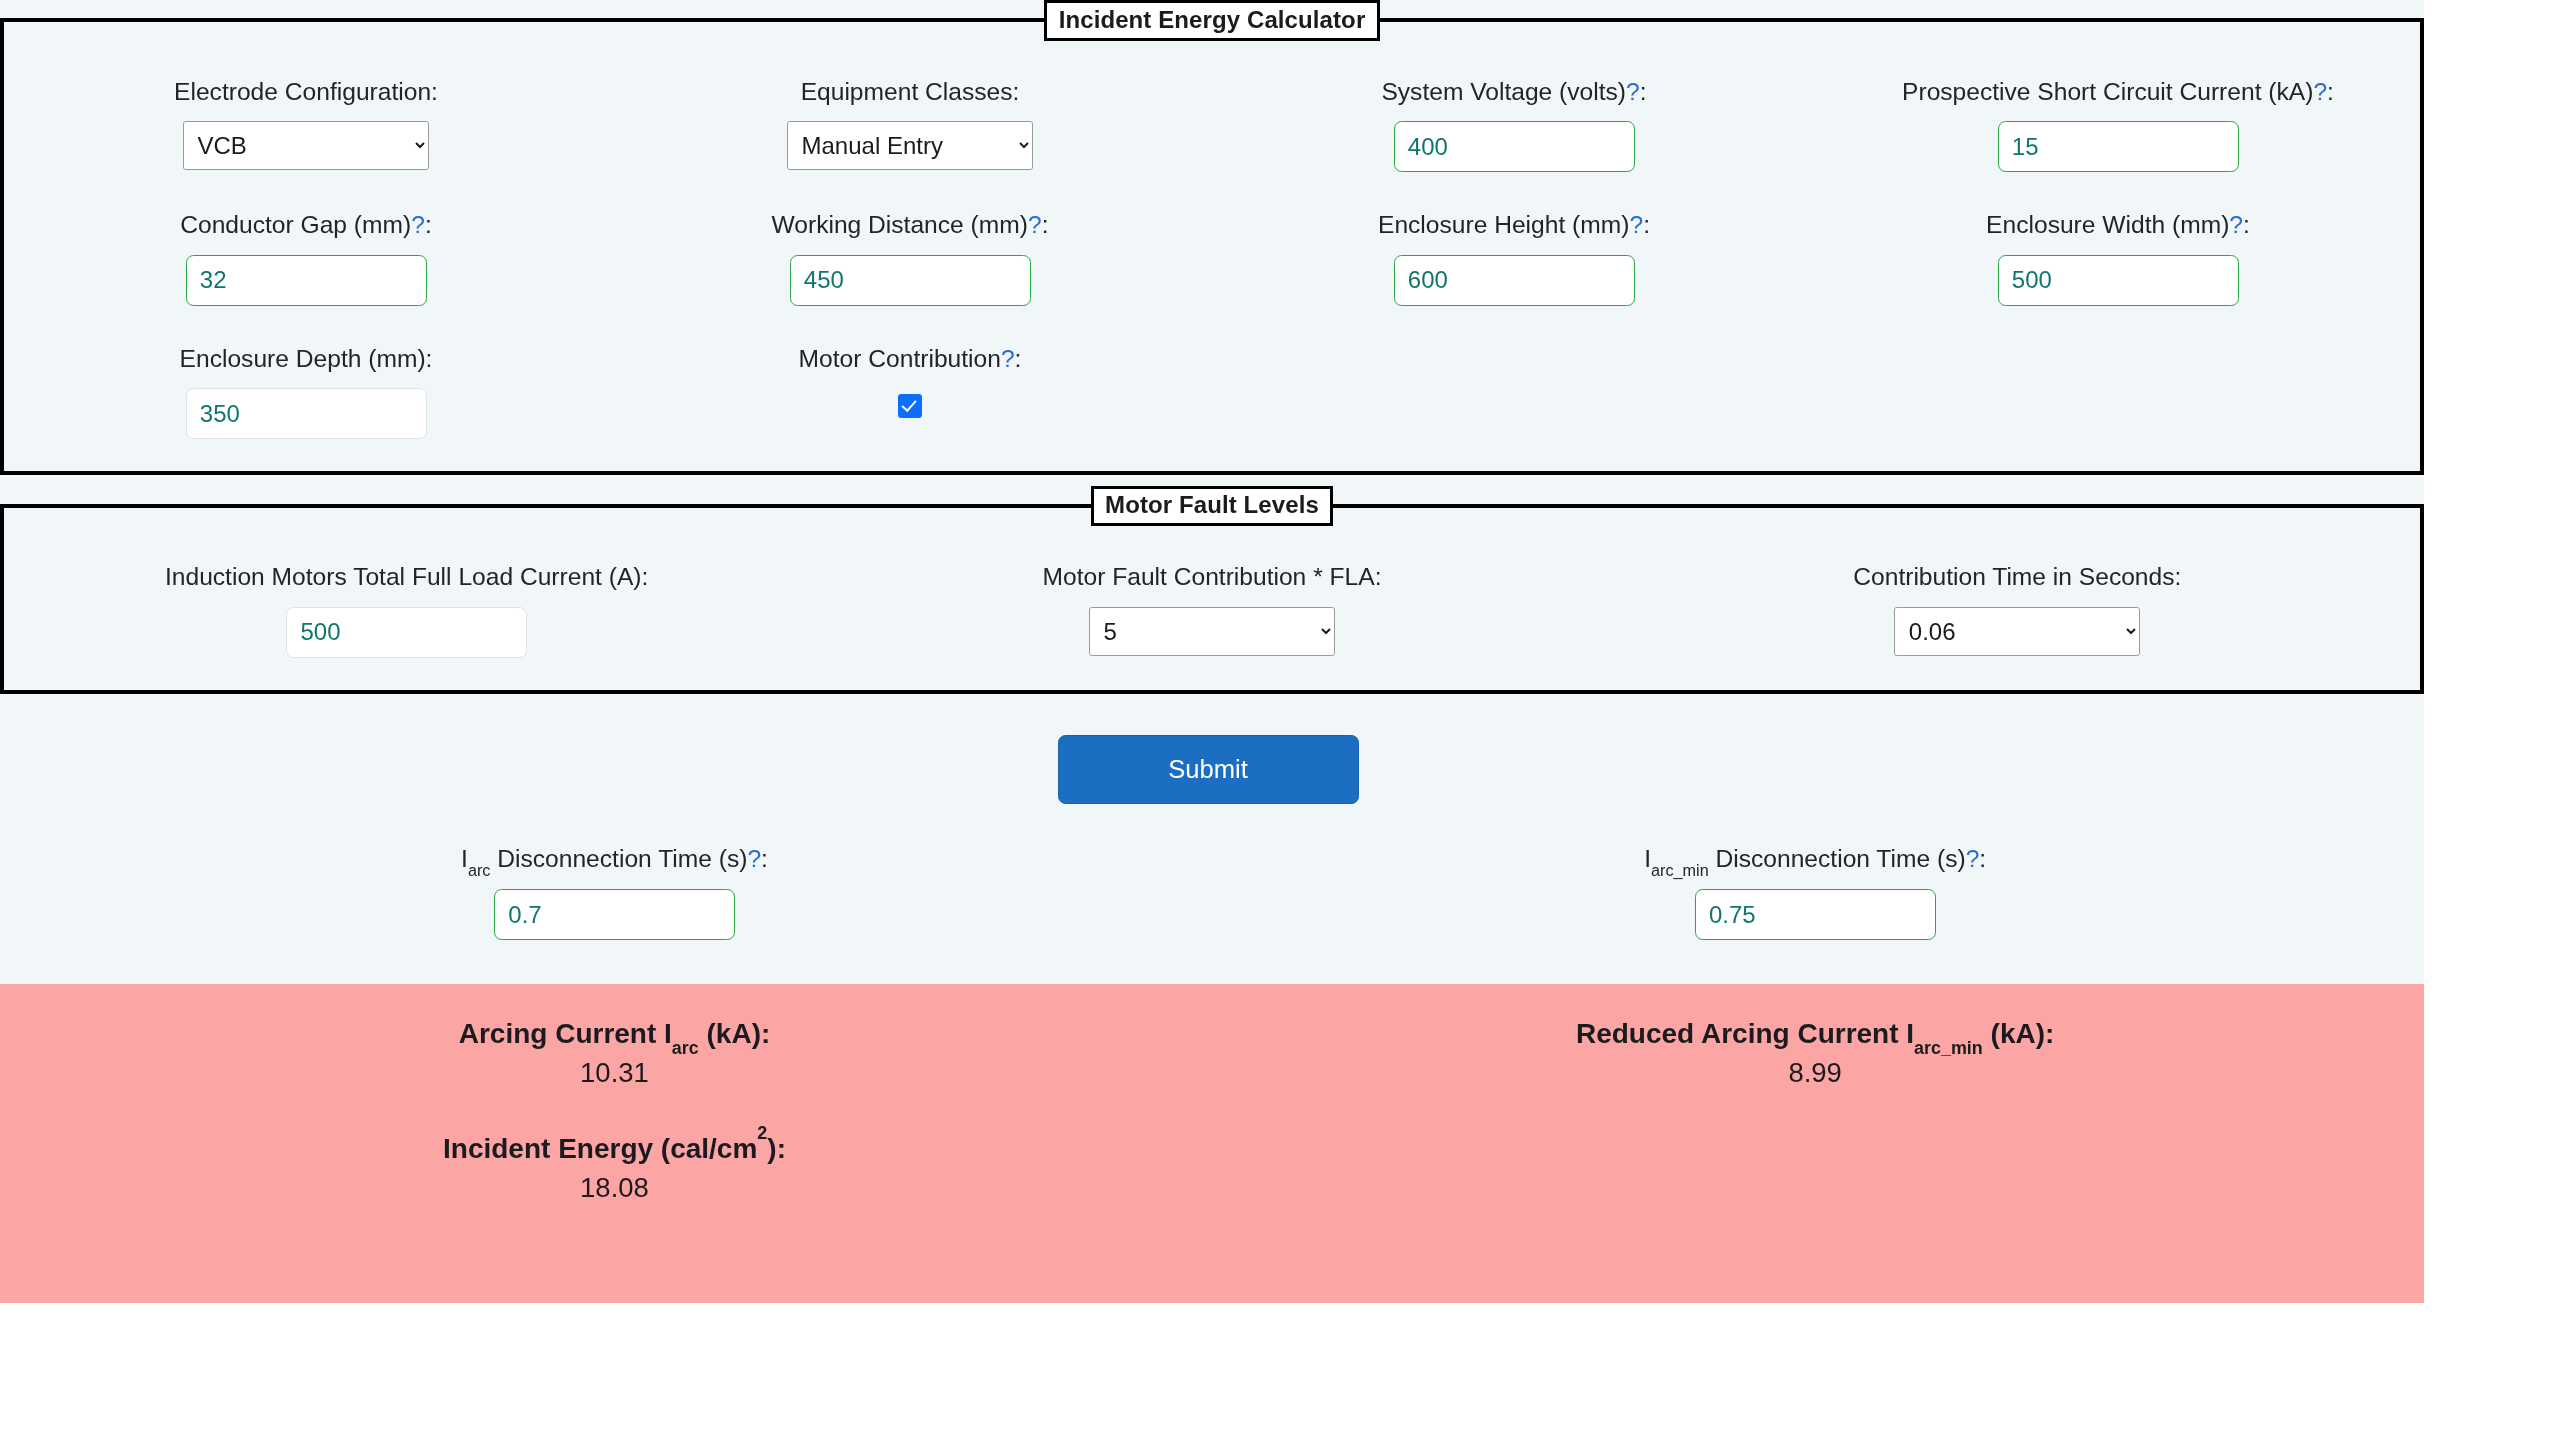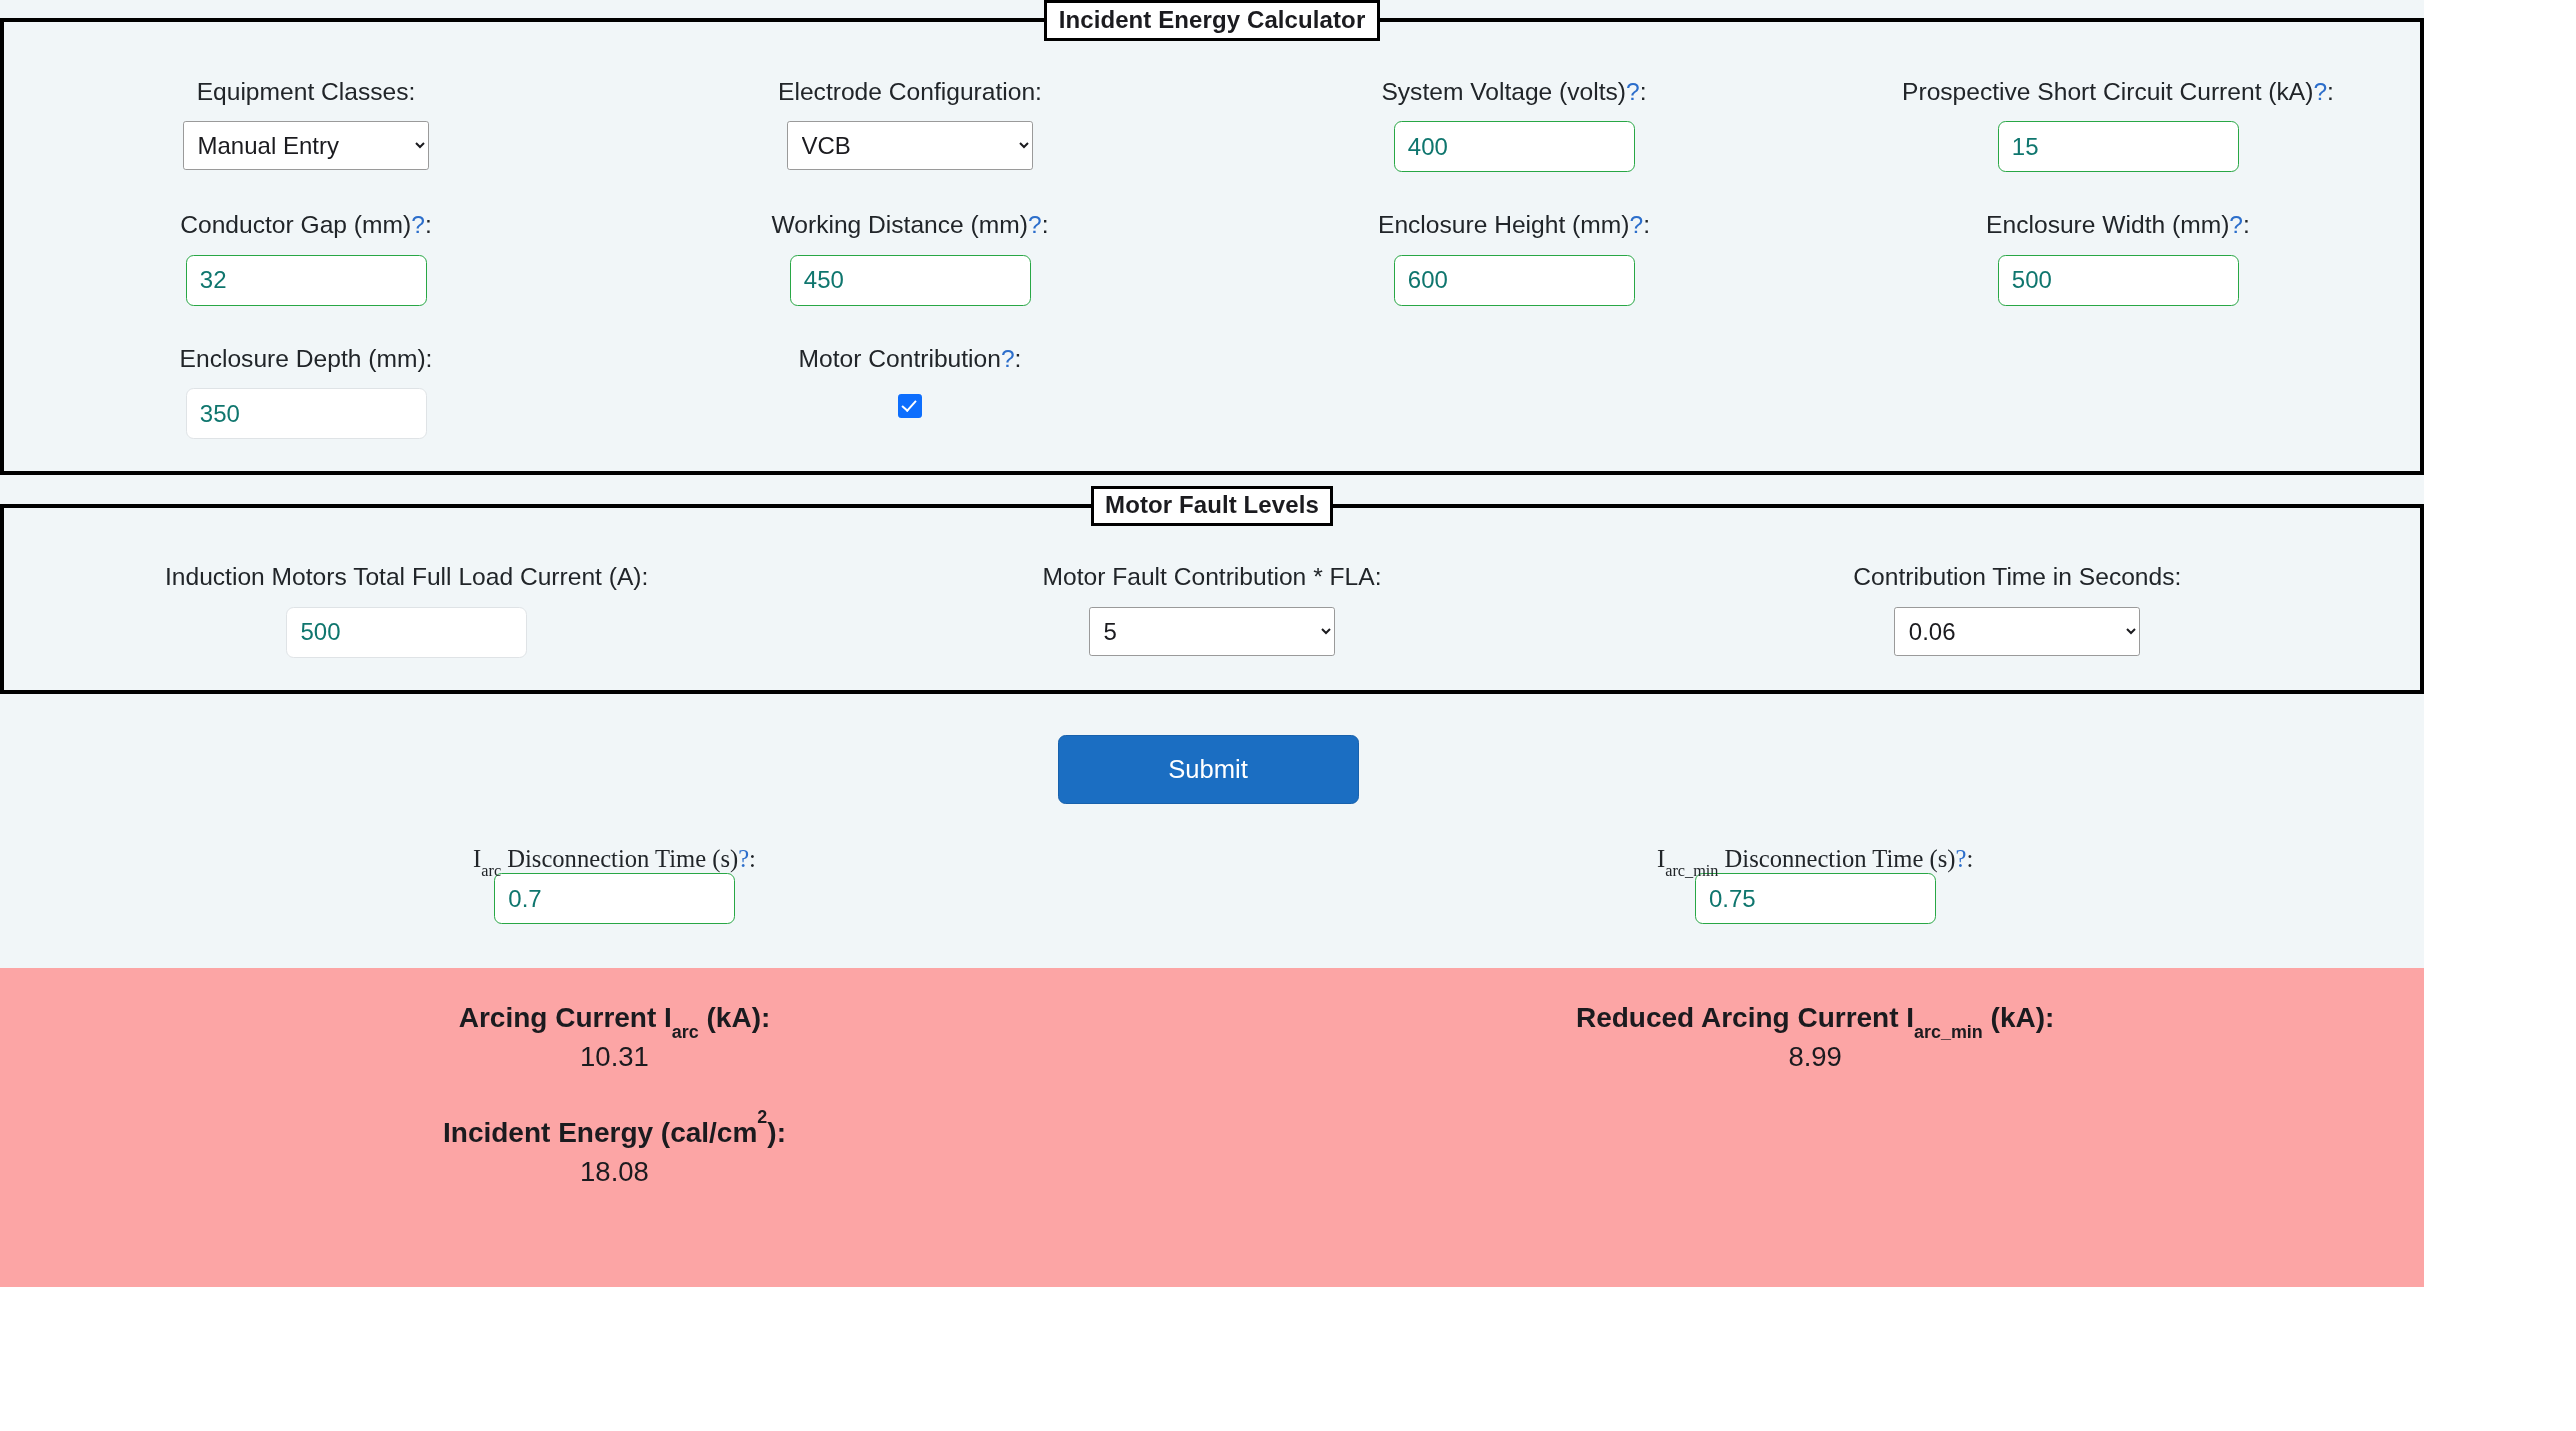--- a/index.html
+++ b/index.html
@@ -126,21 +126,21 @@
     font-family: "Liberation Sans", sans-serif;
     padding: 0 0;
     width: 301px;
     height: 69px;
     cursor: pointer;
     line-height: 67px;
   }
 
   
   .disc-row { padding: 40px 0 42px 0; }
-  .disc-row .field-label { margin-bottom: 0; font-family: Liberation Serif, serif; }
+  .disc-row .field-label { margin-bottom: 16px; }
 
   
   .results-zone { padding: 32px 0 57px 0; }
   .res-block { margin: 0 0 19px 0; }
   .res-title {
     font-size: 28px;
     font-weight: bold;
     color: #1b1b1f;
     line-height: 1.26;
     white-space: nowrap;
@@ -166,33 +166,33 @@
 
 <div class="page">
 
   <div class="form-zone">
 
     <fieldset class="panel">
       <legend class="panel-legend">Incident Energy Calculator</legend>
 
       <div class="row pad-top-1">
         <div class="col col-25">
+          <label class="field-label">Electrode Configuration:</label>
+          <span class="ctrl-wrap">
+            <select class="sel">
+              <option>VCB</option>
+            </select>
+          </span>
+        </div>
+
+        <div class="col col-25">
           <label class="field-label">Equipment Classes:</label>
           <span class="ctrl-wrap">
             <select class="sel">
               <option>Manual Entry</option>
-            </select>
-          </span>
-        </div>
-
-        <div class="col col-25">
-          <label class="field-label">Electrode Configuration:</label>
-          <span class="ctrl-wrap">
-            <select class="sel">
-              <option>VCB</option>
             </select>
           </span>
         </div>
 
         <div class="col col-25">
           <label class="field-label"><span>System Voltage (volts)</span><span class="q-mark">?</span><span>:</span></label>
           <span class="ctrl-wrap">
             <input class="txt" type="text" value="400" style="">
           </span>
         </div>

